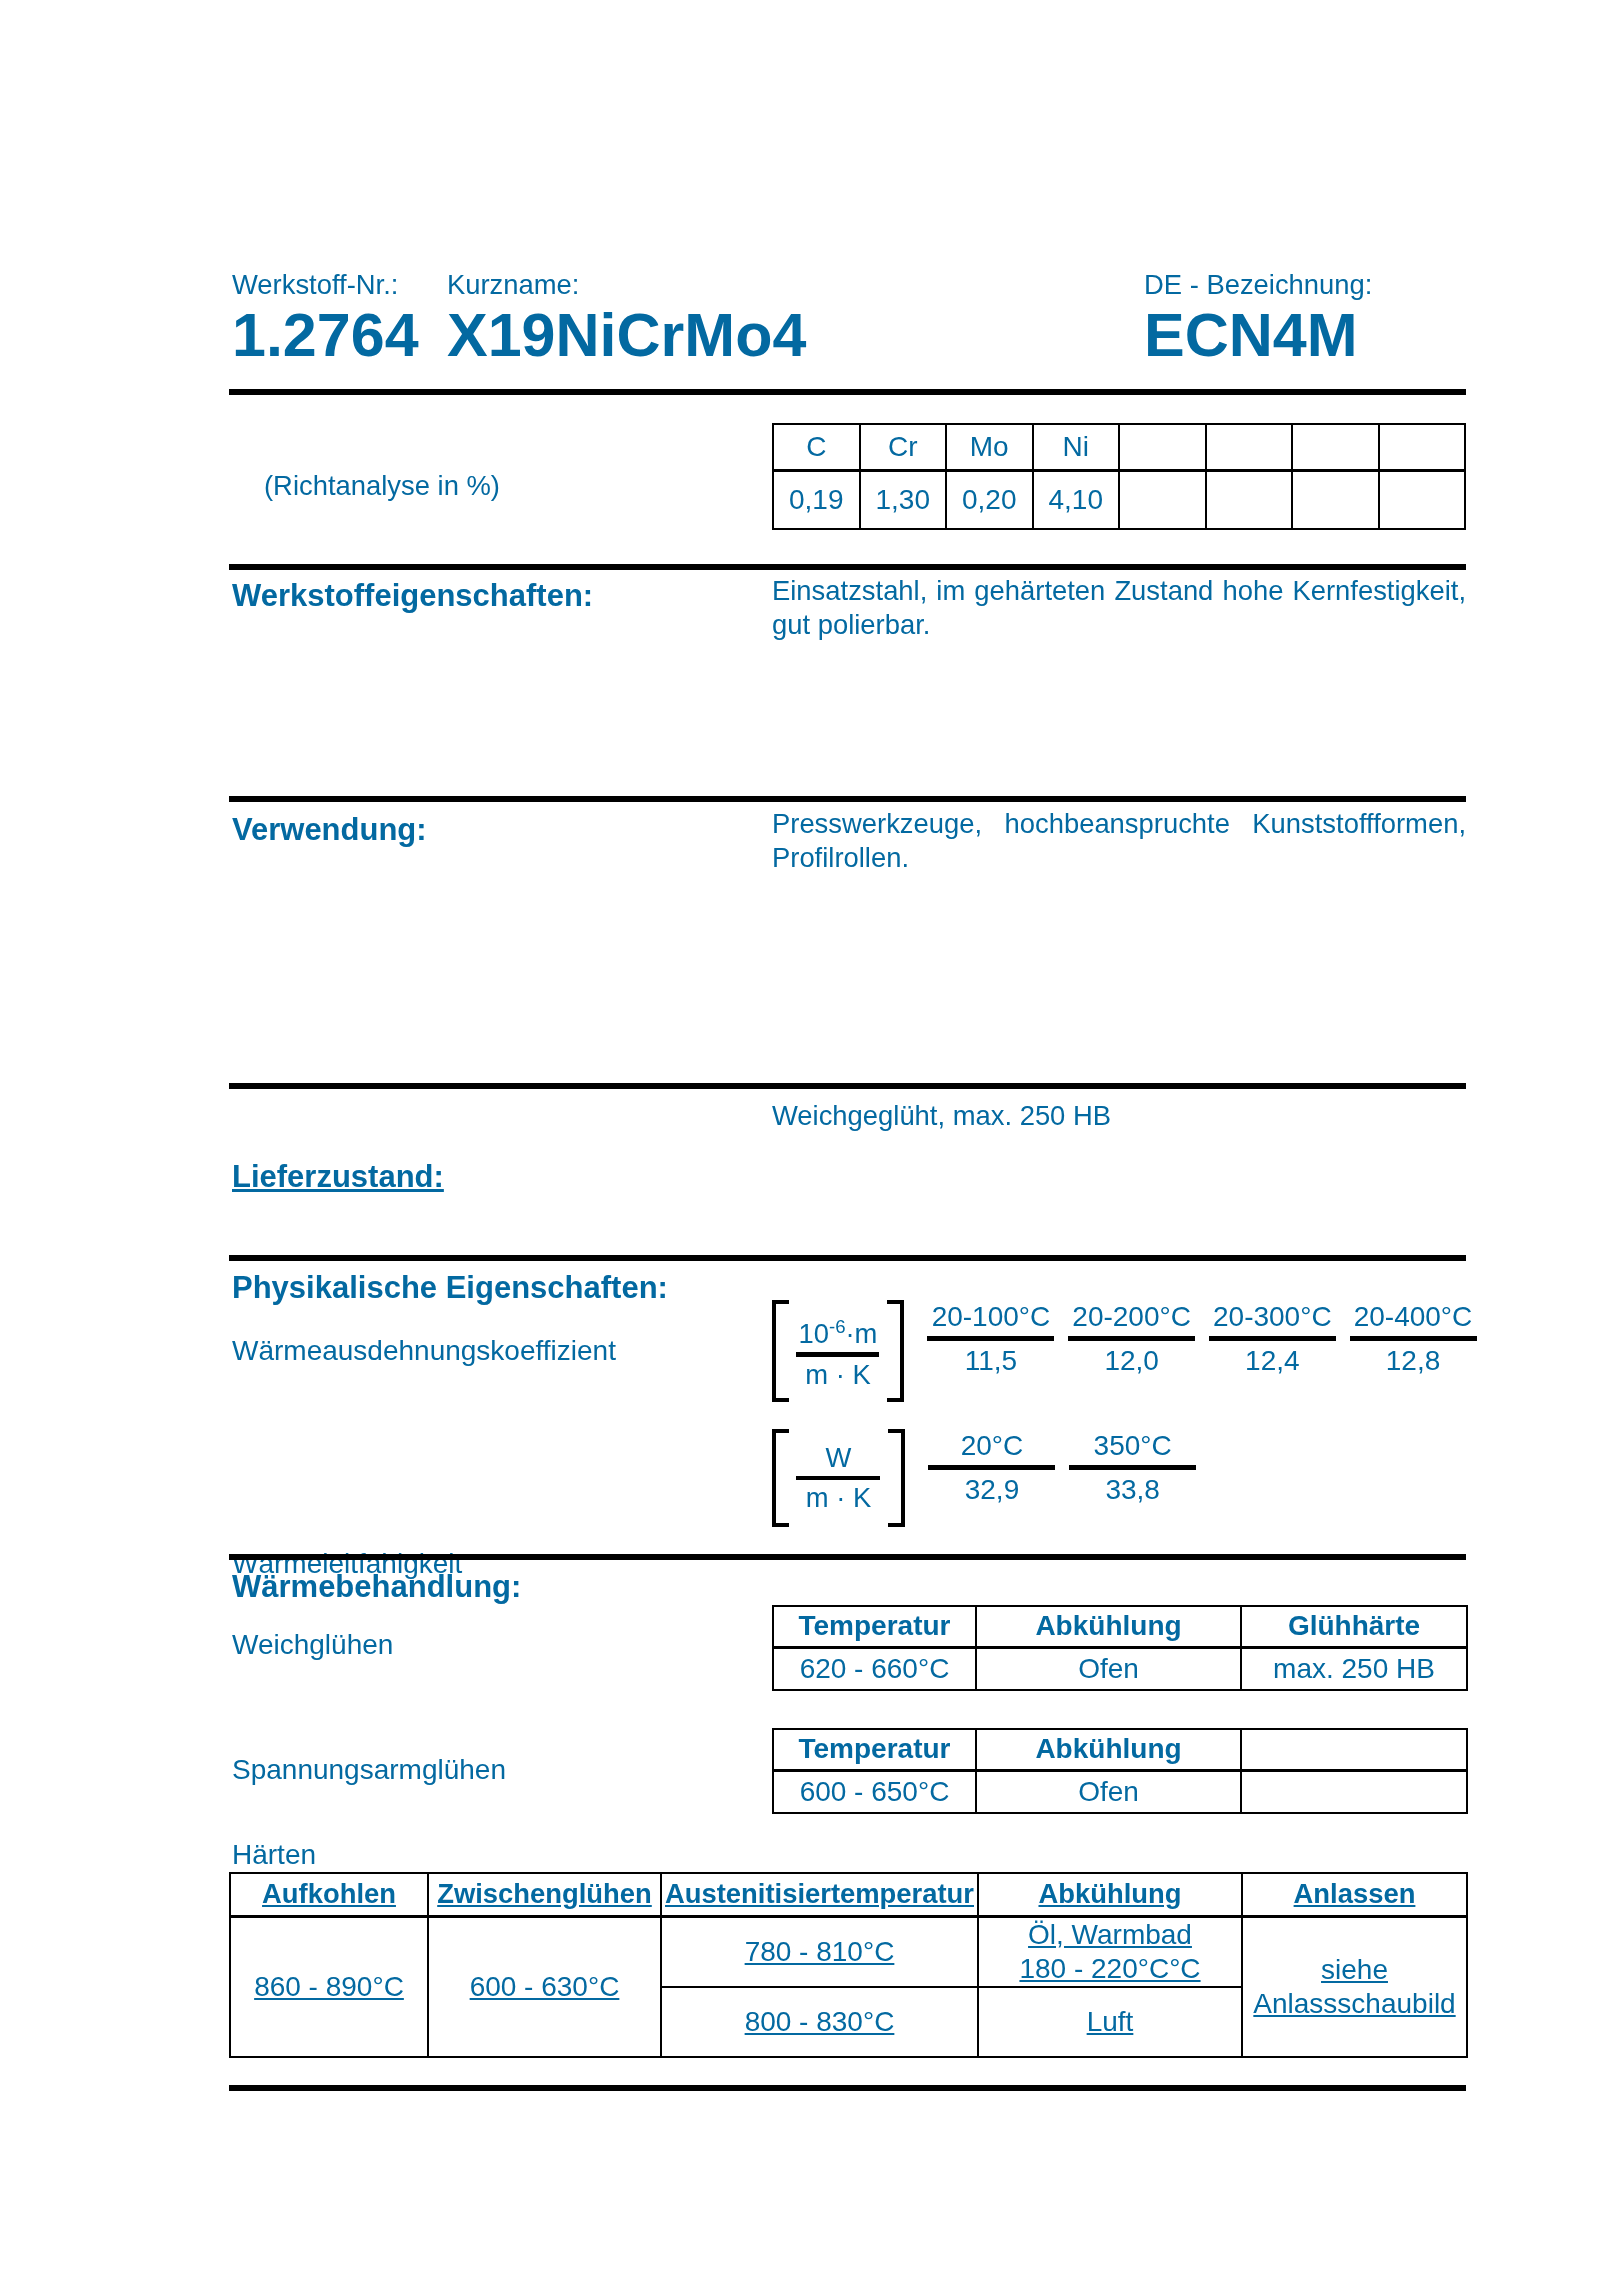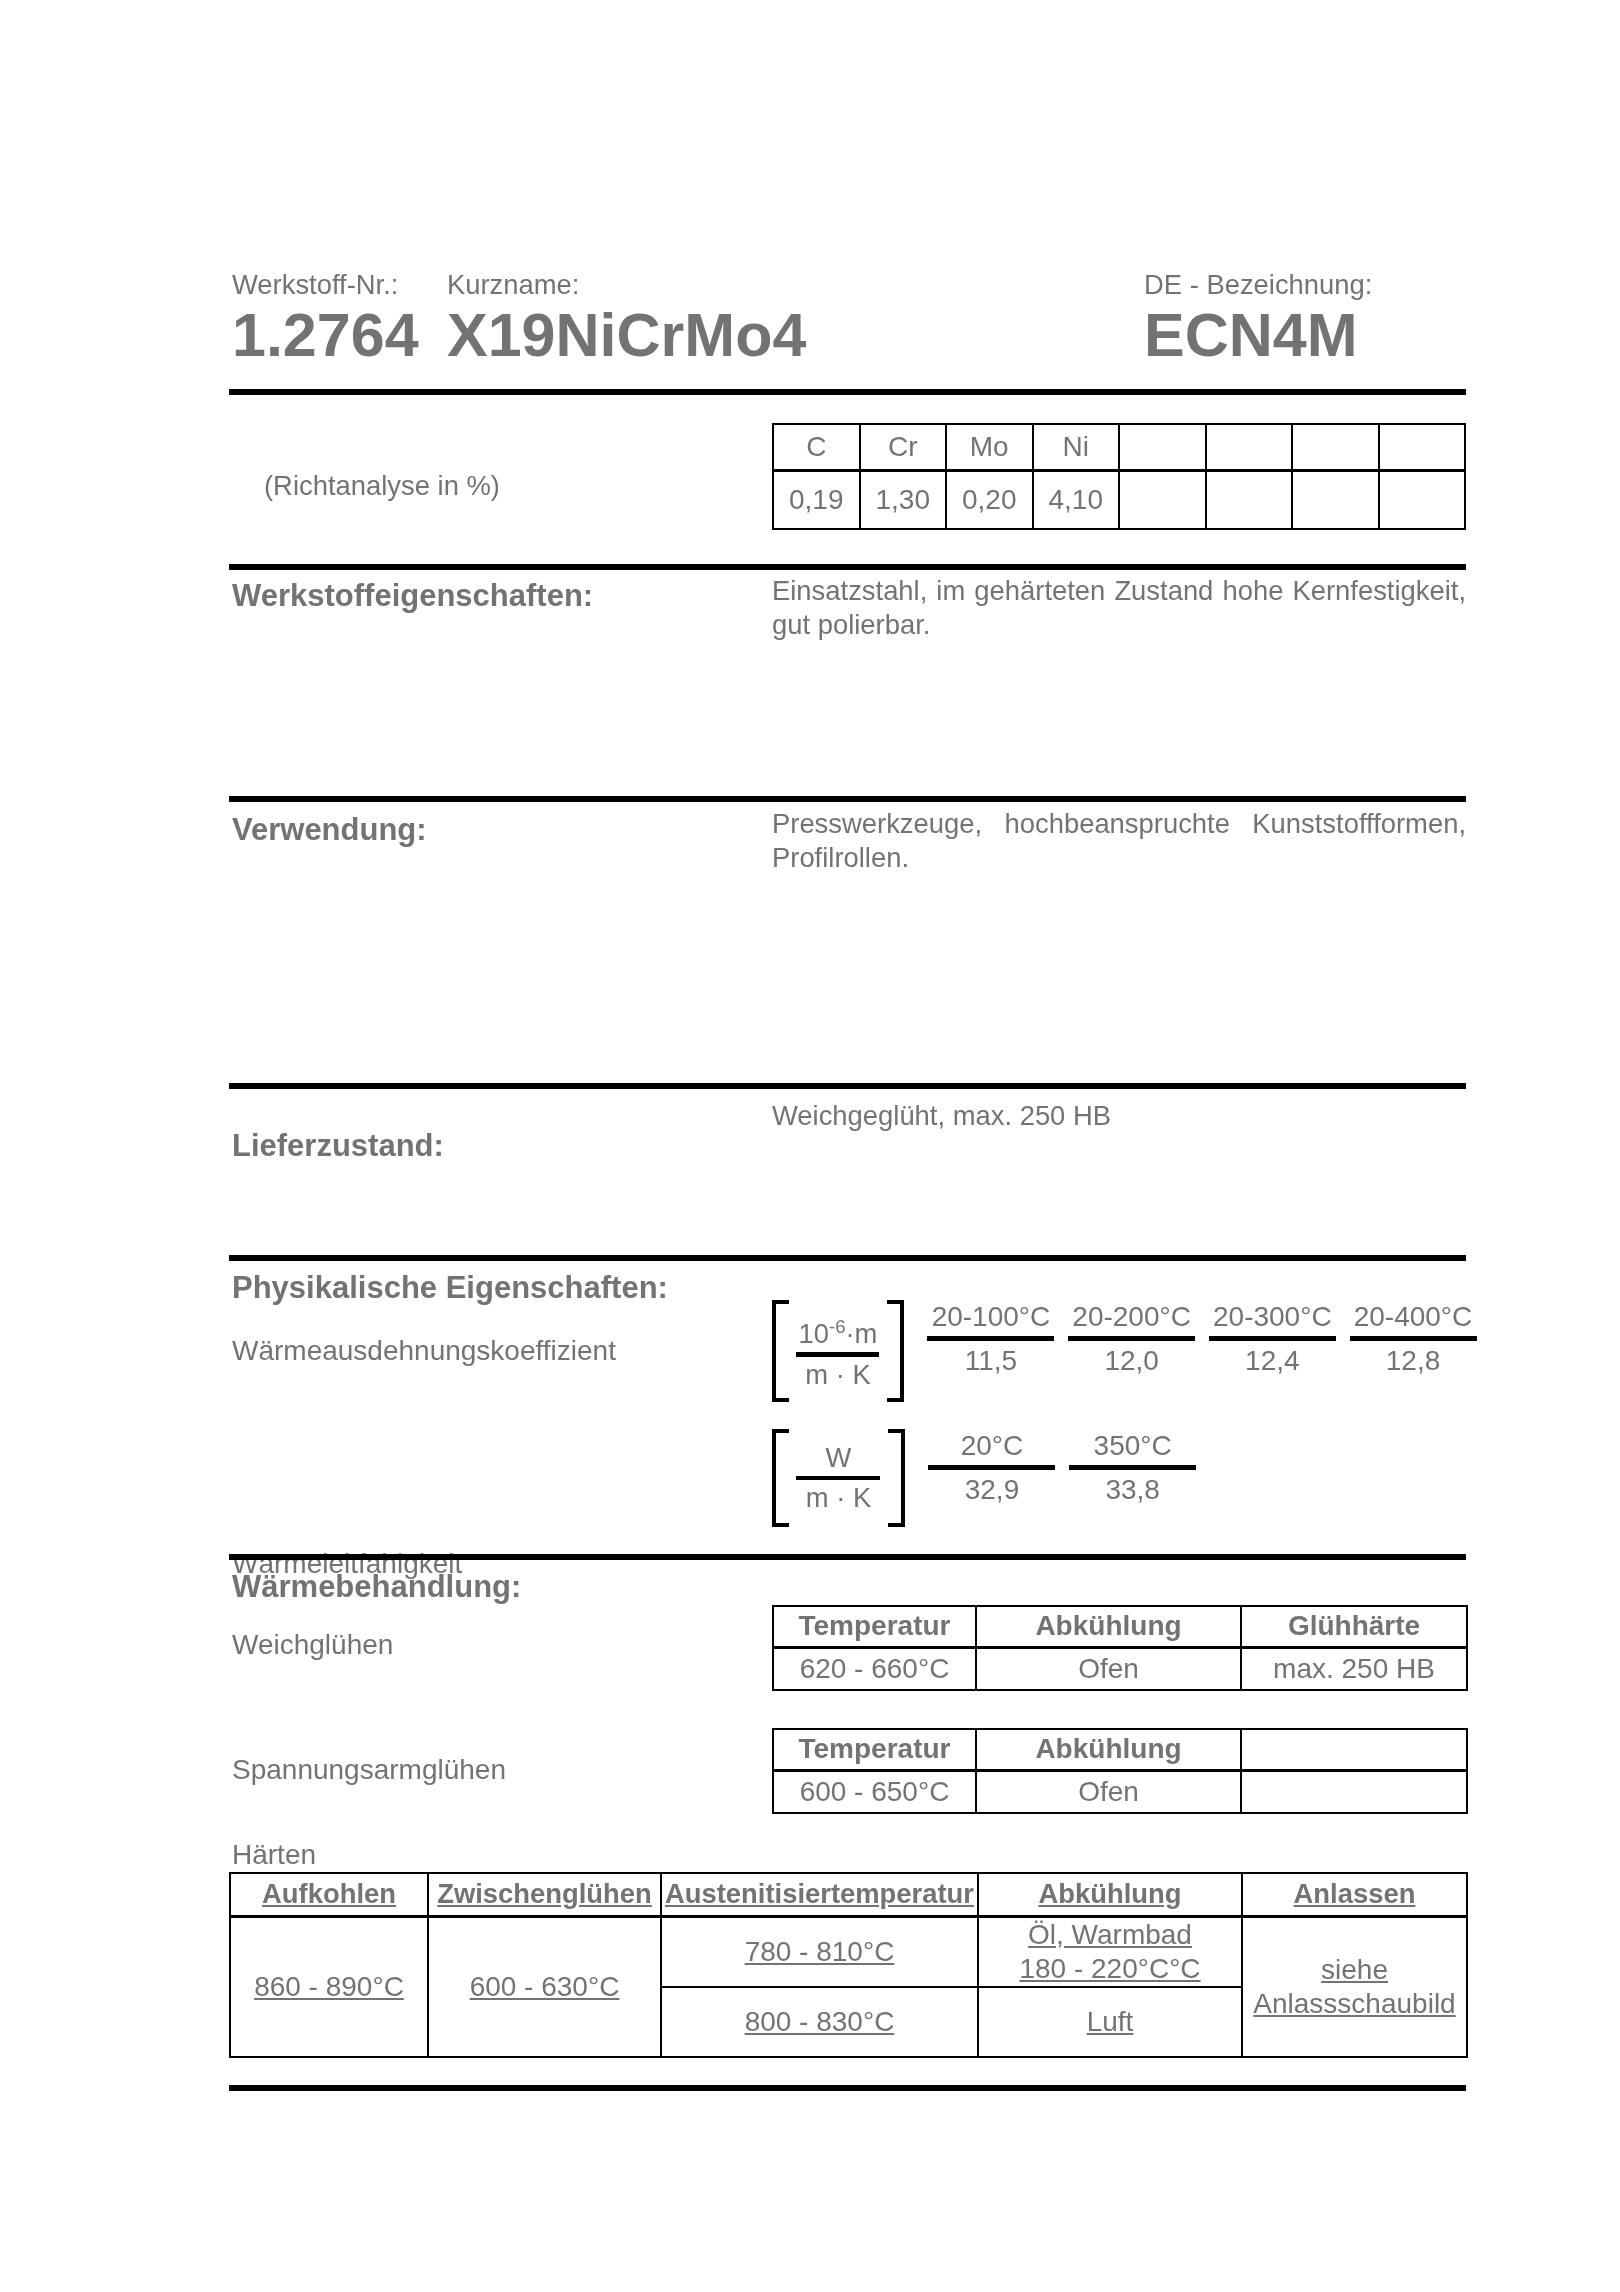--- a/index.html
+++ b/index.html
@@ -1,20 +1,20 @@
 <!DOCTYPE html>
 <html><head>
 <meta charset="utf-8">
 <style>
   html,body{margin:0;padding:0;background:#888;}
   .page{
     position:relative;
     width:1620px;height:2293px;
     background:#ffffff;
-    color:#737373;
+    color:#0369a1;
     font-family:"Liberation Sans", sans-serif;
     overflow:hidden;
   }
   .abs{position:absolute;}
   .rule{position:absolute;left:229px;width:1237px;height:5.9px;background:#000;}
 
   
   .hdr-label{font-size:27.4px;line-height:33px;}
   .hdr-value{font-size:61px;font-weight:bold;line-height:65px;margin-top:2px;white-space:nowrap;}
 
@@ -117,21 +117,21 @@
   <div class="rule" style="top:796px;"></div>
 
   <div class="sec-heading" style="top:812px;">Verwendung:</div>
   <div class="body-text" style="top:807px;">
     <div class="jline">Presswerkzeuge, hochbeanspruchte Kunststoffformen,</div>
     <div>Profilrollen.</div>
   </div>
 
   <div class="rule" style="top:1083px;"></div>
 
-  <div class="sec-heading" style="top:1128px;">Lieferzustand:</div>
+  <div class="sec-heading" style="top:1159px;text-decoration:underline;">Lieferzustand:</div>
   <div class="body-text" style="top:1099px;">Weichgeglüht, max. 250 HB</div>
 
   <div class="rule" style="top:1255px;"></div>
 
   <div class="sec-heading" style="top:1270px;">Physikalische Eigenschaften:</div>
 
   <div class="label-text" style="top:1335px;">Wärmeausdehnungskoeffizient</div>
   <div class="phys-row" style="top:1300px;height:102px;">
     <div class="bracket">
       <div class="bk l"></div>

